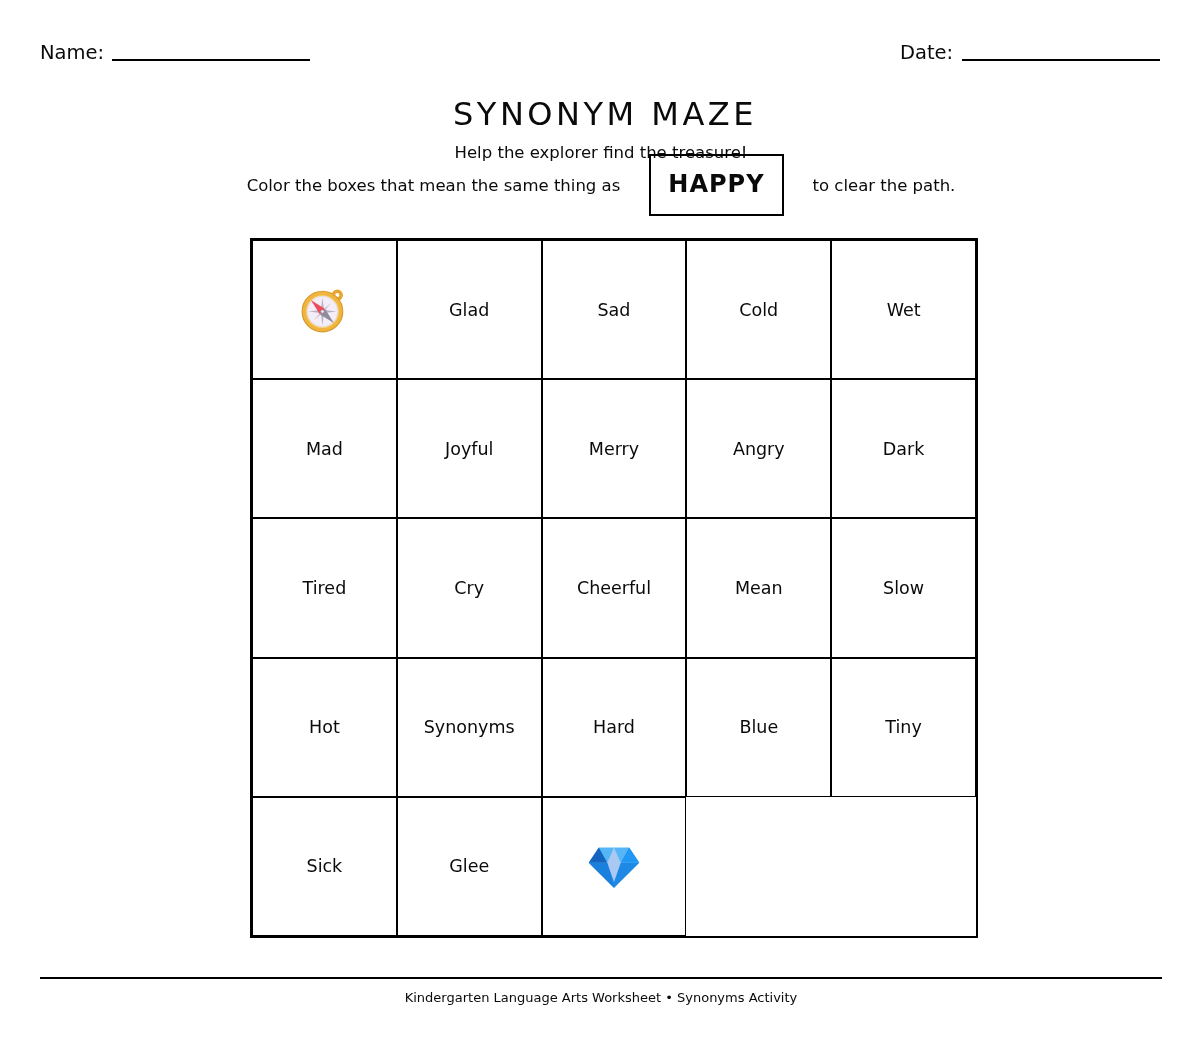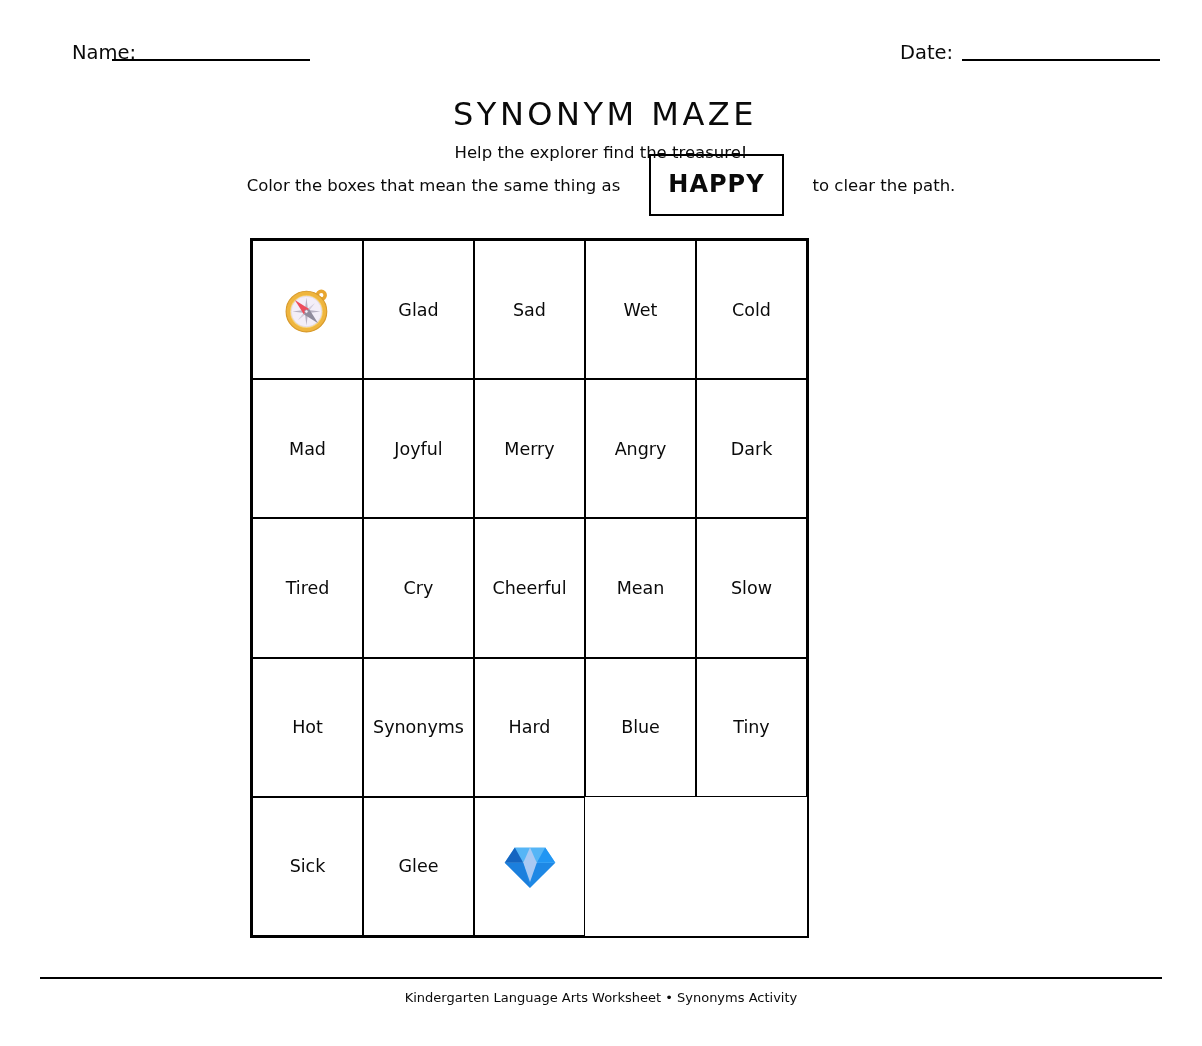--- a/index.html
+++ b/index.html
@@ -11,21 +11,21 @@
   }
   .page {
     position: relative;
     width: 1202px;
     height: 1046px;
     background: #ffffff;
     overflow: hidden;
   }
 
   
-  .name-label  { position: absolute; left: 40px;  top: 41px; font-size: 19.5px; margin-left: 32px; }
+  .name-label  { position: absolute; left: 40px;  top: 41px; font-size: 19.5px; }
   .name-line   { position: absolute; left: 112px; top: 59px; width: 198px; border-top: 2px solid #000; }
   .date-label  { position: absolute; left: 900px; top: 41px; font-size: 19.5px; }
   .date-line   { position: absolute; left: 962px; top: 59px; width: 198px; border-top: 2px solid #000; }
 
   
   .title {
     position: absolute; left: 0; right: 0; top: 95px;
     text-align: center;
     font-size: 32px; font-weight: normal; letter-spacing: 3.5px; padding-left: 8px;
   }
@@ -41,21 +41,21 @@
   .keyword-box {
     border: 2px solid #000;
     padding: 15px 17px;
     font-size: 24px; font-weight: bold; letter-spacing: 1px;
     line-height: 1.15;
   }
 
   
   .maze-grid {
     position: absolute; left: 250px; top: 238px;
-    width: 559px; height: 700px;
+    width: 728px; height: 700px;
     box-sizing: border-box;
     border: 2px solid #000;
     display: grid;
     grid-template-columns: repeat(5, 1fr);
     grid-template-rows: repeat(5, 1fr);
   }
   .cell {
     border: 1px solid #000;
     display: flex; align-items: center; justify-content: center;
     font-size: 17.5px;
@@ -111,24 +111,24 @@
     <circle cx="30" cy="34" r="2.2" fill="#F3EEF8" stroke="#8F8B9C" stroke-width="1"></circle>
   </svg>
       </div>
       <div class="cell">
         <span>Glad</span>
       </div>
       <div class="cell">
         <span>Sad</span>
       </div>
       <div class="cell">
-        <span>Wet</span>
+        <span>Cold</span>
       </div>
       <div class="cell">
-        <span>Cold</span>
+        <span>Wet</span>
       </div>
       <div class="cell">
         <span>Mad</span>
       </div>
       <div class="cell">
         <span>Joyful</span>
       </div>
       <div class="cell">
         <span>Merry</span>
       </div>

